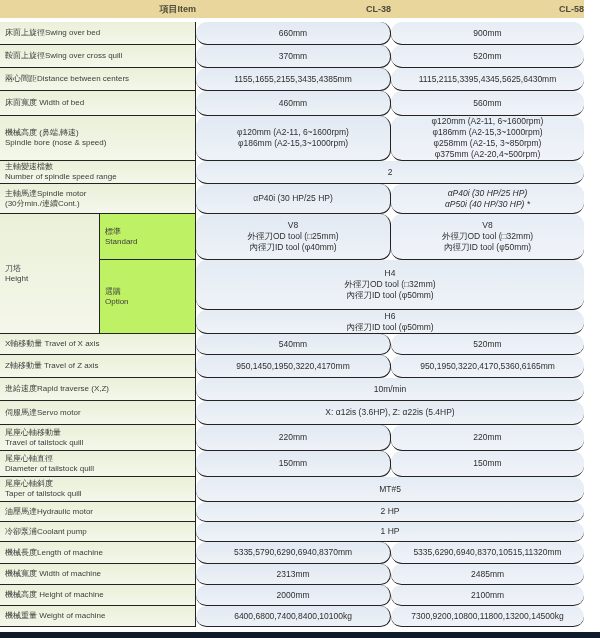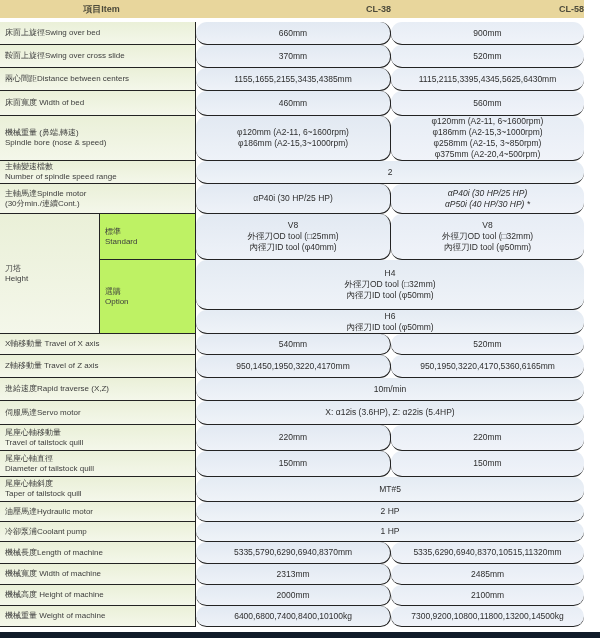--- a/index.html
+++ b/index.html
@@ -3,21 +3,21 @@
 <meta charset="utf-8">
 <style>
   html,body{margin:0;padding:0;background:#ffffff;}
   .page{position:relative;width:600px;height:638px;background:#ffffff;overflow:hidden;
         font-family:"Liberation Sans",sans-serif;}
   table.spec{border-collapse:separate;border-spacing:0;table-layout:fixed;width:584px;}
   td{vertical-align:middle;overflow:hidden;padding:0;}
   
   tr.hdr td{background:#e8d69c;height:18px;border-bottom:4px solid #ffffff;
             font-size:9px;color:#4c4a3a;font-weight:bold;}
-  td.hl{text-align:center;padding-left:7px;font-weight:normal;color:#45432f;}
+  td.hl{text-align:right;padding-left:7px;font-weight:normal;color:#45432f;}
   td.hc{text-align:right;font-weight:normal;color:#45432f;}
   
   td.lbl{background:linear-gradient(to bottom,#eaf0d8,#f4f7ea);
          border-bottom:1px solid #232323;border-right:1px solid #232323;
          font-size:8px;color:#3d3d3d;text-align:left;padding-left:5px;line-height:10px;}
   td.sub{background:#bef264;}
   td.v{border-bottom:1px solid #232323;font-size:8.5px;color:#2e2e2e;text-align:center;line-height:11px;border-radius:11px;}
   td.v38{background:linear-gradient(to bottom,#e2e9f2,#eef2f8);border-right:1px solid #232323;}
   td.v58{background:linear-gradient(to bottom,#e7edf5,#f0f3f9);}
   td.vspan{background:linear-gradient(to bottom,#e4ebf3,#eff3f8);}
@@ -44,40 +44,40 @@
       <td class="hc">CL-58</td>
     </tr>
 
     <tr style="height:23px">
       <td colspan="2" class="lbl">床面上旋徑Swing over bed</td>
       <td class="v v38">660mm</td>
       <td class="v v58">900mm</td>
     </tr>
 
     <tr style="height:23px">
-      <td colspan="2" class="lbl">鞍面上旋徑Swing over cross slide</td>
+      <td colspan="2" class="lbl">鞍面上旋徑Swing over cross quill</td>
       <td class="v v38">370mm</td>
       <td class="v v58">520mm</td>
     </tr>
 
     <tr style="height:23px">
       <td colspan="2" class="lbl">兩心間距Distance between centers</td>
       <td class="v v38">1155,1655,2155,3435,4385mm</td>
       <td class="v v58">1115,2115,3395,4345,5625,6430mm</td>
     </tr>
 
     <tr style="height:25px">
       <td colspan="2" class="lbl">床面寬度 Width of bed</td>
       <td class="v v38">460mm</td>
       <td class="v v58">560mm</td>
     </tr>
 
     <tr style="height:44px">
       <td colspan="2" class="lbl">
-        <span class="ln">機械重量 (鼻端,轉速)</span>
+        <span class="ln">機械高度 (鼻端,轉速)</span>
         <span class="ln">Spindle bore (nose &amp; speed)</span>
       </td>
       <td class="v v38">
         <span class="ln">φ120mm (A2-11, 6~1600rpm)</span>
         <span class="ln">φ186mm (A2-15,3~1000rpm)</span>
       </td>
       <td class="v v58">
         <span class="ln">φ120mm (A2-11, 6~1600rpm)</span>
         <span class="ln">φ186mm (A2-15,3~1000rpm)</span>
         <span class="ln">φ258mm (A2-15, 3~850rpm)</span>

